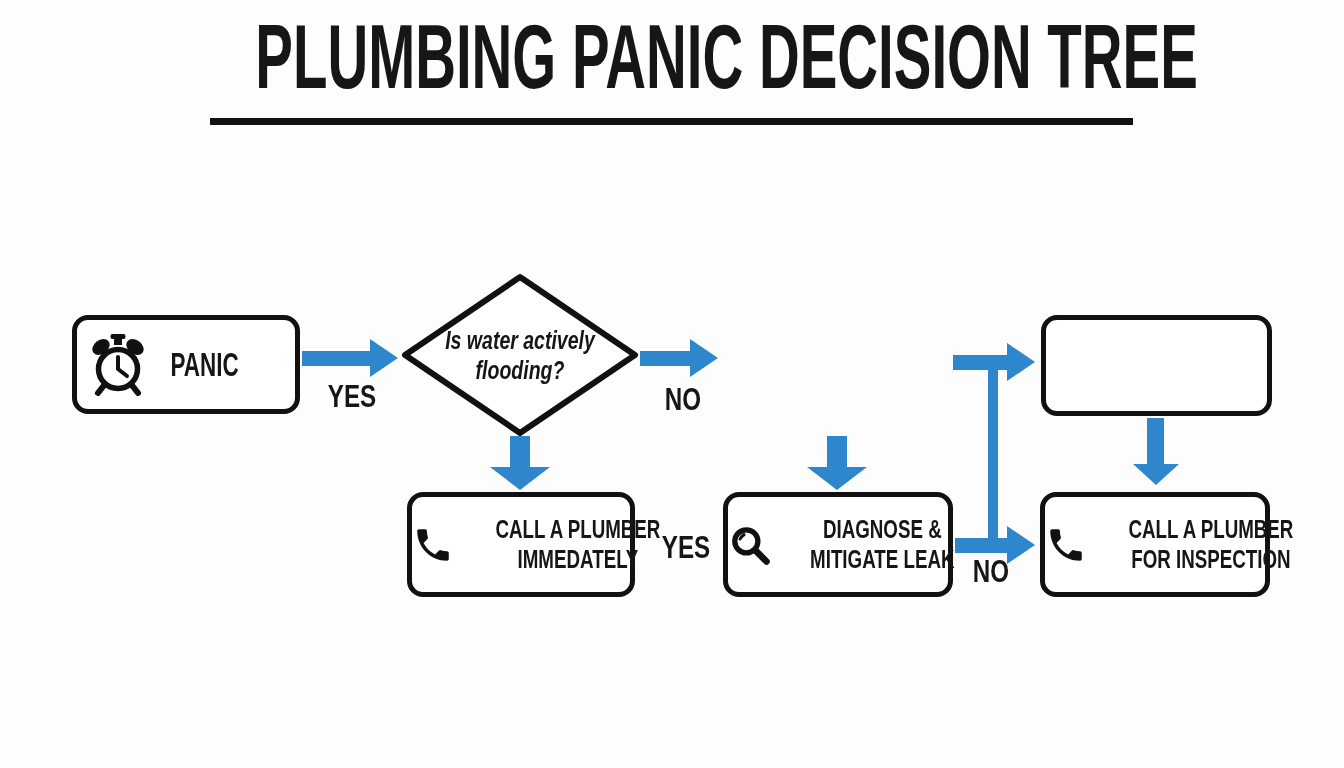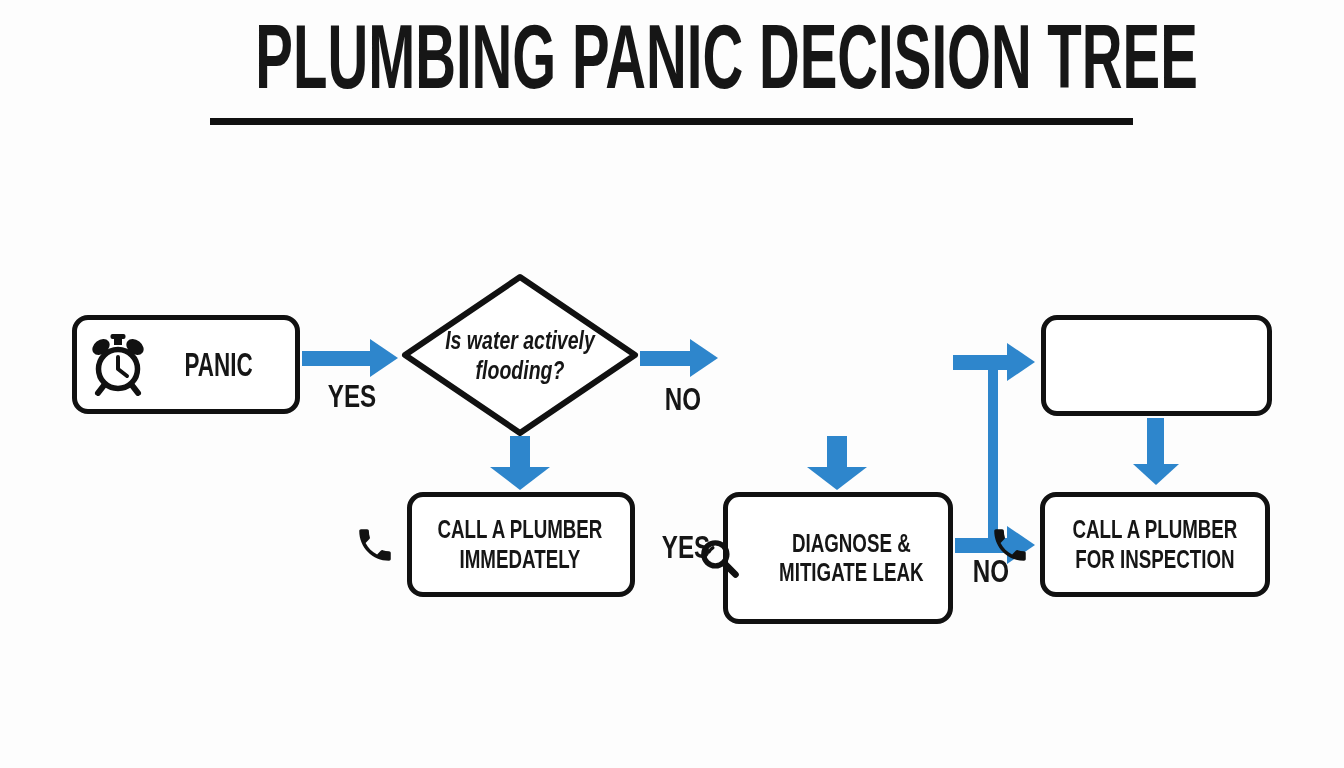--- a/index.html
+++ b/index.html
@@ -44,42 +44,42 @@
 
   
   .node {
     position: absolute;
     background: #ffffff;
     border: 5px solid var(--line);
     border-radius: 16px;
     box-sizing: border-box;
     display: flex;
     align-items: center;
-    justify-content: flex-end;
+    justify-content: space-between;
     gap: 14px;
   }
   .node .label {
     font-weight: bold;
     font-size: 25px;
     line-height: 1.18;
     color: var(--text);
     text-align: center;
     white-space: nowrap;
     transform: scaleX(0.75);
     transform-origin: 50% 50%;
   }
   .node .label span { display: block; }
 
-  #node-panic { left: 72px; top: 315px; width: 228px; height: 99px; justify-content: flex-start; padding-left: 14px; gap: 22px; }
+  #node-panic { left: 72px; top: 315px; width: 228px; height: 99px; justify-content: flex-start; padding-left: 14px; gap: 8px; }
   #node-panic .label { font-size: 34px; transform: scaleX(0.66); }
 
   #node-empty { left: 1041px; top: 315px; width: 231px; height: 101px; }
 
   #node-call-now { left: 407px; top: 492px; width: 228px; height: 105px; }
-  #node-diagnose { left: 723px; top: 492px; width: 230px; height: 132px; }
+  #node-diagnose { left: 723px; top: 492px; width: 230px; height: 105px; }
   #node-inspection { left: 1040px; top: 492px; width: 230px; height: 105px; }
 
   
   .diamond { position: absolute; width: 240px; height: 166px; }
   .diamond svg { display: block; width: 100%; height: 100%; }
   .diamond polygon {
     fill: #ffffff;
     stroke: var(--line);
     stroke-width: 6;
     stroke-linejoin: round;

